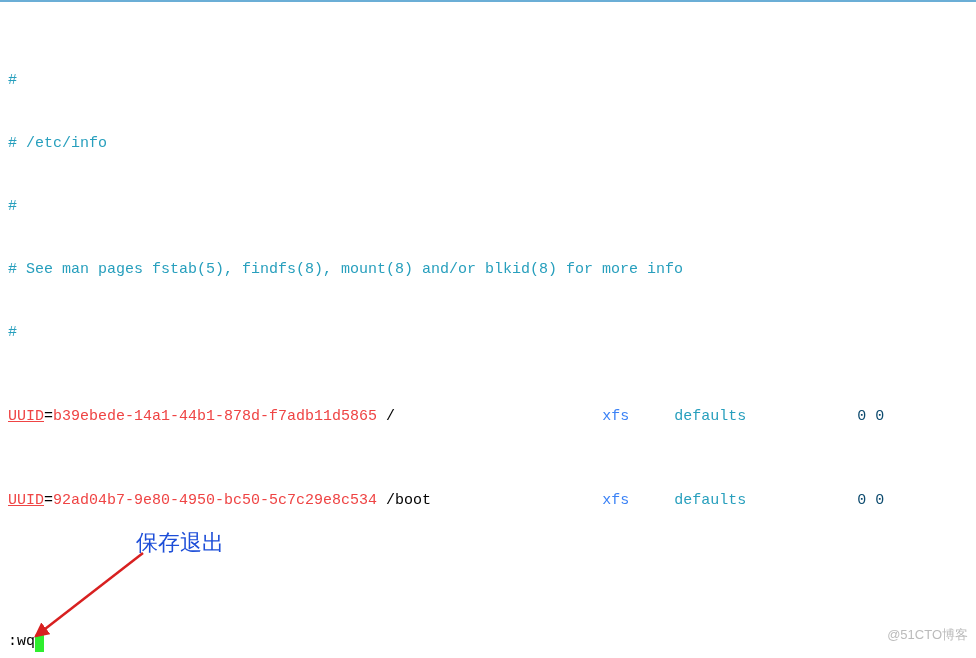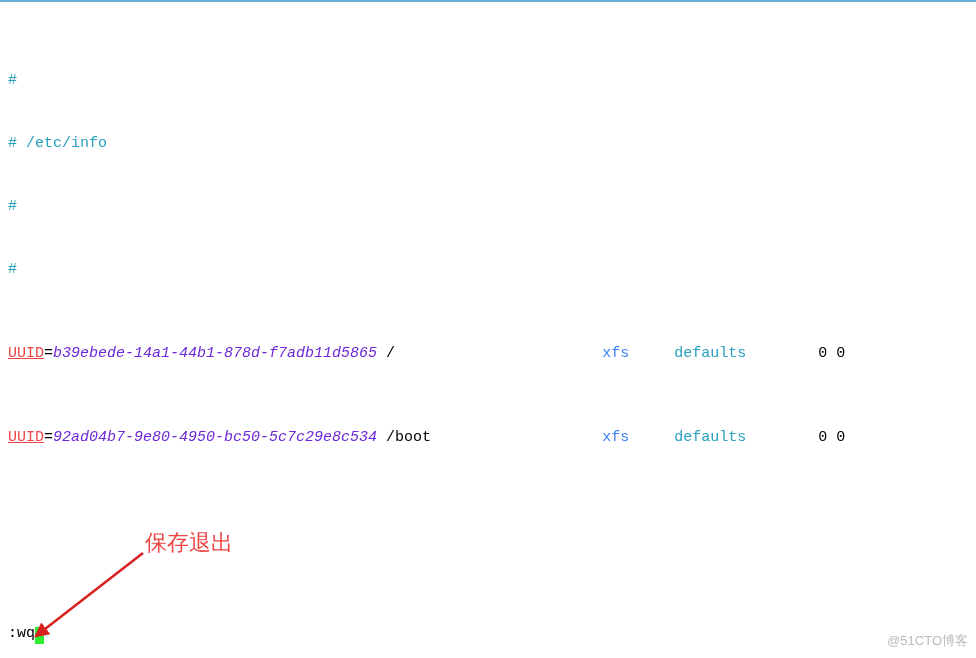--- a/index.html
+++ b/index.html
@@ -35,85 +35,86 @@
       color: #279fbd;
     }
     .uuid-key {
       color: #ef4444;
       text-decoration: underline;
     }
     .eq {
       color: #000;
     }
     .uuid-val {
-      color: #6d28d9;
-      font-style: italic;
+      color: #ef4444;
     }
     .mount-point {
       color: #000;
     }
     .fs-type {
       color: #3b82f6;
     }
     .options {
       color: #279fbd;
     }
     .dump-pass {
-      color: #000000;
+      color: #0c4a6e;
+      margin-left: 39px;
     }
     .line {
       display: block;
       height: 21px;
     }
     .command-line {
       position: absolute;
-      bottom: 14px;
+      bottom: 6px;
       left: 8px;
       color: #000;
     }
     .cursor {
       display: inline-block;
       width: 9px;
       height: 17px;
       background: #2eee2e;
       vertical-align: text-bottom;
       margin-bottom: -2px;
     }
     .watermark {
       position: absolute;
-      bottom: 8px;
+      bottom: 14px;
       right: 8px;
       color: #bbb;
       font-size: 13px;
       font-family: sans-serif;
     }
     .annotation {
       position: absolute;
-      left: 145px;
+      left: 136px;
       top: 528px;
-      color: #ef4444;
+      color: #1d4ed8;
       font-family: "Microsoft YaHei", sans-serif;
       font-size: 22px;
     }
     .arrow-svg {
       position: absolute;
       left: 28px;
       top: 548px;
       pointer-events: none;
     }
   </style>
 </head>
 <body>
 
 <div class="top-border"></div>
 
 <div class="terminal">
   <span class="line"><span class="comment">#</span></span>
   <span class="line"><span class="comment"># /etc/info</span></span>
   <span class="line"><span class="comment">#</span></span>
+  <span class="line"><span class="comment"># See man pages fstab(5), findfs(8), mount(8) and/or blkid(8) for more info</span></span>
   <span class="line"><span class="comment">#</span></span>
 
   <span class="line"><span class="uuid-key">UUID</span><span class="eq">=</span><span class="uuid-val">b39ebede-14a1-44b1-878d-f7adb11d5865</span><span class="mount-point"> /                       </span><span class="fs-type">xfs</span><span class="options">     defaults        </span><span class="dump-pass">0 0</span></span>
 
   <span class="line"><span class="uuid-key">UUID</span><span class="eq">=</span><span class="uuid-val">92ad04b7-9e80-4950-bc50-5c7c29e8c534</span><span class="mount-point"> /boot                   </span><span class="fs-type">xfs</span><span class="options">     defaults        </span><span class="dump-pass">0 0</span></span>
 
   
 
   
 

